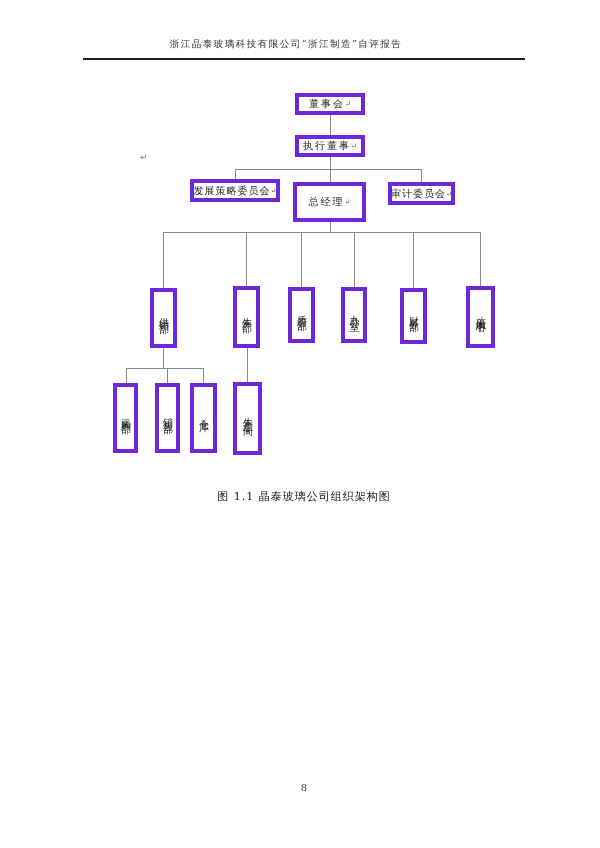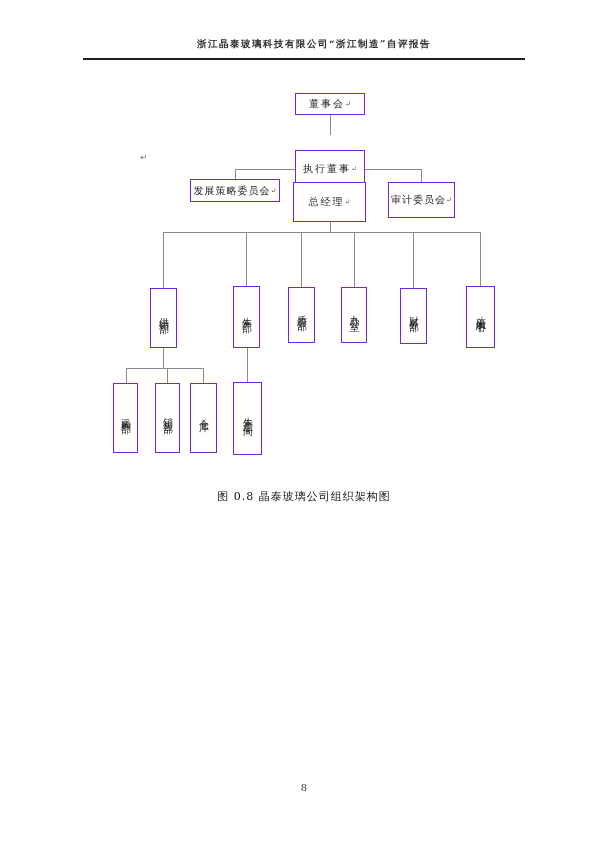--- a/index.html
+++ b/index.html
@@ -2,28 +2,28 @@
 <html><head>
 <meta charset="utf-8">
 <style>
   html,body { margin:0; padding:0; background:#ffffff; }
   .page {
     position:relative; width:600px; height:848px; background:#ffffff;
     font-family:"DejaVu Sans", sans-serif; color:#1a1a1a; overflow:hidden;
   }
   
   .header-text {
-    position:absolute; left:93px; top:38px; width:442px; text-align:center;
-    font-size:9.5px; font-weight:700; letter-spacing:1.5px; color:#2e2e2e;
+    position:absolute; left:65px; top:38px; width:442px; text-align:center;
+    font-size:9.5px; font-weight:400; letter-spacing:1.5px; color:#2e2e2e;
     font-family:"DejaVu Serif", serif; white-space:nowrap;
   }
   .header-rule { position:absolute; left:83px; top:58px; width:442px; height:2px; background:#1f1f1f; }
   
   .obox {
-    position:absolute; box-sizing:border-box; border:1px solid #6d28d9; background:#fff;
+    position:absolute; box-sizing:border-box; border:4px solid #6d28d9; background:#fff;
     display:flex; align-items:center; justify-content:center;
     font-size:10px; color:#1c1c1c; font-family:"DejaVu Serif", serif;
   }
   .obox .txt { letter-spacing:2px; white-space:nowrap; }
   .obox .txt.tight { letter-spacing:1px; }
   .vwrap { writing-mode:vertical-rl; text-orientation:upright; display:inline-block; }
   .vwrap .txt { letter-spacing:3px; }
   .vwrap .txt.tight { letter-spacing:1px; }
   .pmark { font-size:7px; color:#4a4a4a; letter-spacing:0; }
   .cline { position:absolute; background:#8a8a8a; }
@@ -74,33 +74,33 @@
   <div class="cline" style="left:126px;top:368px;width:78px;height:1px"></div>
   <div class="cline" style="left:126px;top:368px;width:1px;height:15px"></div>
   <div class="cline" style="left:167px;top:368px;width:1px;height:15px"></div>
   <div class="cline" style="left:203px;top:368px;width:1px;height:15px"></div>
   <div class="cline" style="left:247px;top:348px;width:1px;height:34px"></div>
 
   <div class="obox" style="left:295px;top:93px;width:70px;height:22px">
     <span class="txt">董事会</span>
       <span class="pmark">↵</span>
   </div>
-  <div class="obox" style="left:295px;top:150px;width:70px;height:38px">
+  <div class="obox" style="left:295px;top:135px;width:70px;height:22px">
     <span class="txt">执行董事</span>
       <span class="pmark">↵</span>
   </div>
   <div class="obox" style="left:190px;top:179px;width:90px;height:23px">
     <span class="txt tight">发展策略委员会</span>
       <span class="pmark">↵</span>
   </div>
   <div class="obox" style="left:293px;top:182px;width:73px;height:40px">
     <span class="txt">总经理</span>
       <span class="pmark">↵</span>
   </div>
-  <div class="obox" style="left:388px;top:182px;width:67px;height:36px">
+  <div class="obox" style="left:388px;top:182px;width:67px;height:23px">
     <span class="txt tight">审计委员会</span>
       <span class="pmark">↵</span>
   </div>
 
   <div class="obox" style="left:150px;top:288px;width:27px;height:60px">
     <span class="vwrap"><span class="txt">供销部</span><span class="pmark">↵</span></span>
   </div>
   <div class="obox" style="left:233px;top:286px;width:27px;height:62px">
     <span class="vwrap"><span class="txt">生产部</span><span class="pmark">↵</span></span>
   </div>
@@ -123,16 +123,16 @@
   <div class="obox" style="left:155px;top:383px;width:25px;height:70px">
     <span class="vwrap"><span class="txt">销售部</span><span class="pmark">↵</span></span>
   </div>
   <div class="obox" style="left:190px;top:383px;width:27px;height:70px">
     <span class="vwrap"><span class="txt">仓库</span><span class="pmark">↵</span></span>
   </div>
   <div class="obox" style="left:233px;top:382px;width:29px;height:73px">
     <span class="vwrap"><span class="txt">生产车间</span><span class="pmark">↵</span></span>
   </div>
 
-  <div class="caption">图 0.8 晶泰玻璃公司组织架构图</div>
+  <div class="caption">图 1.1 晶泰玻璃公司组织架构图</div>
   <div class="pageno">8</div>
 
 </div>
 
 </body></html>

